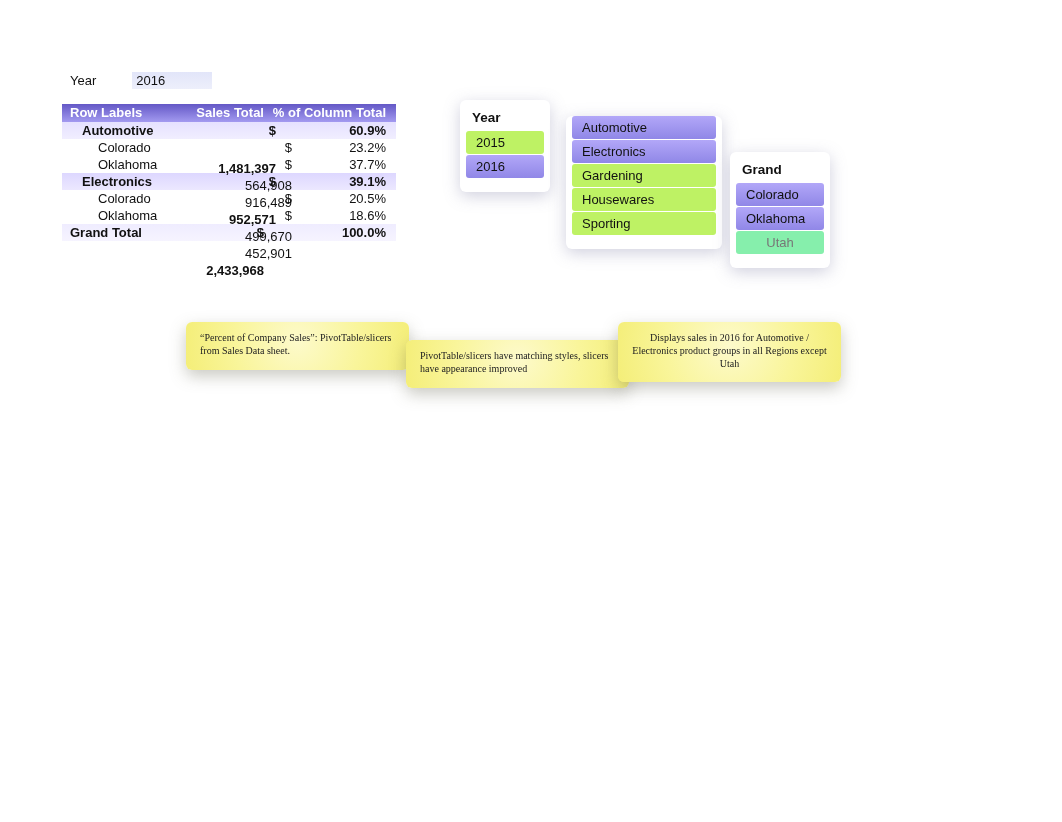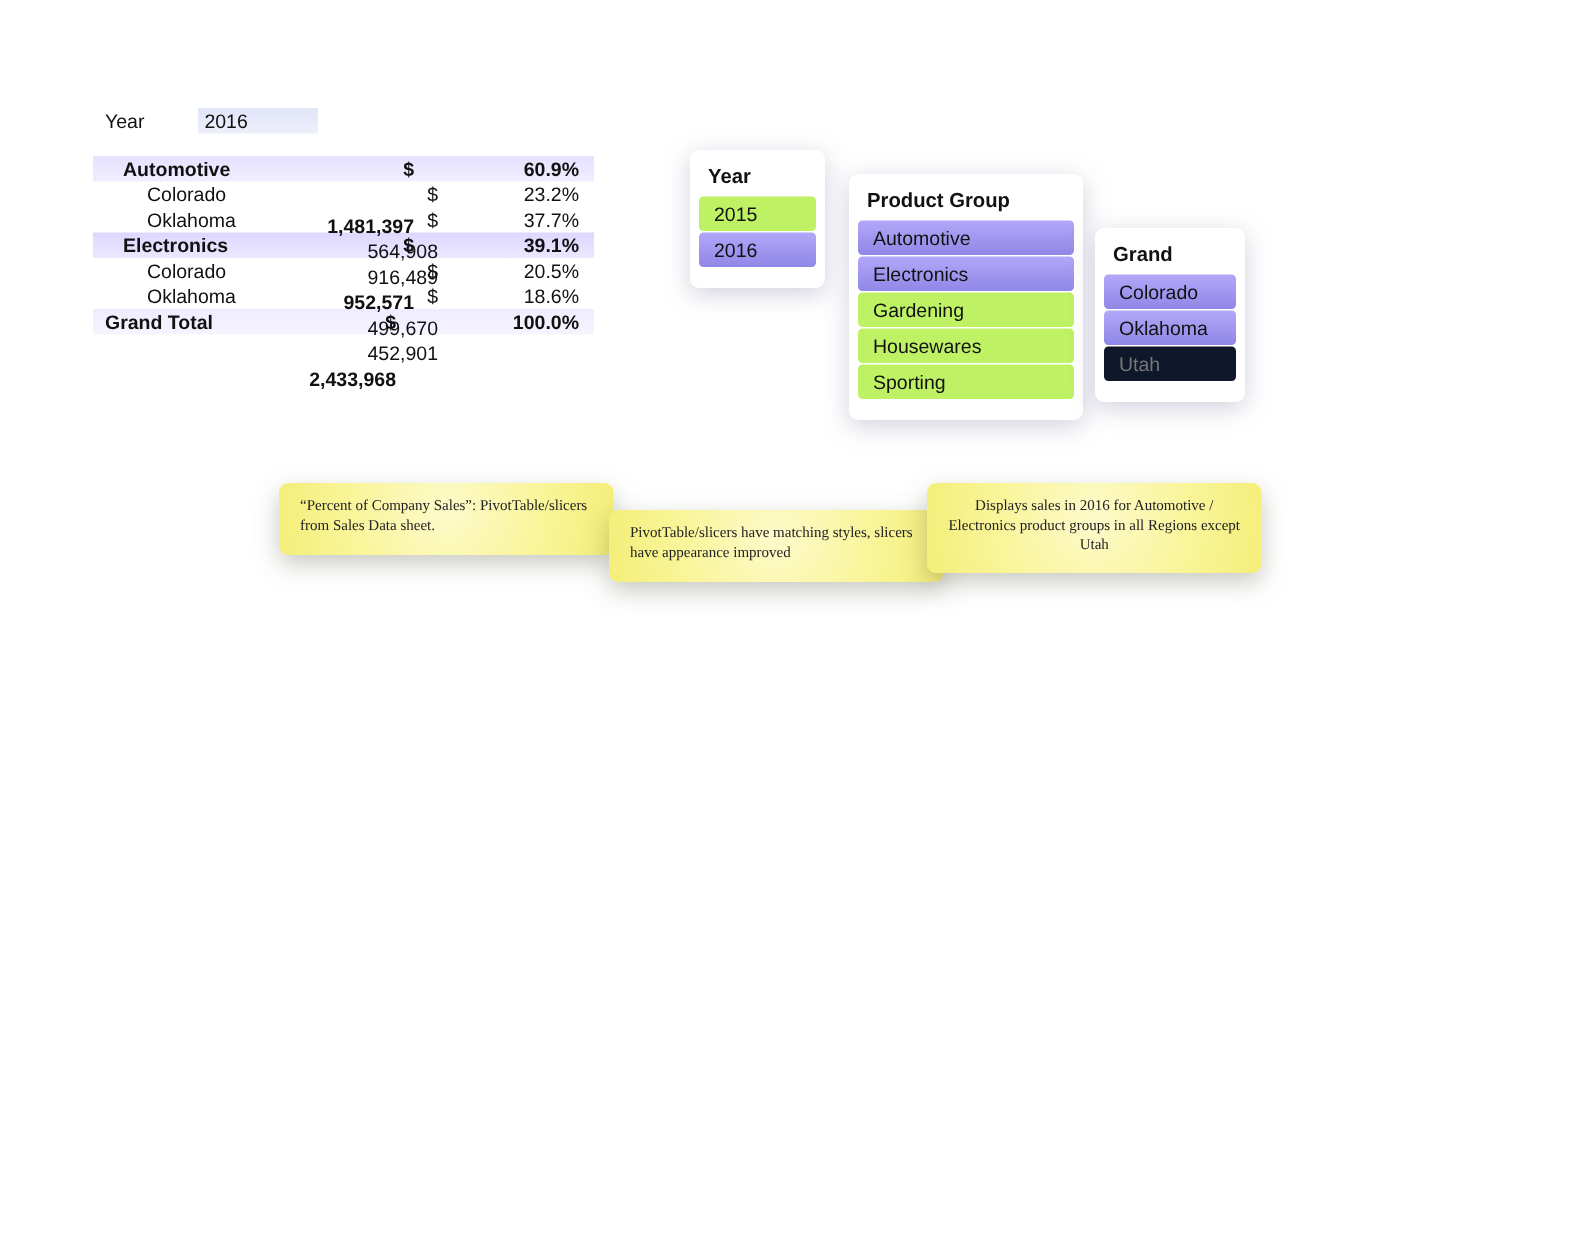--- a/index.html
+++ b/index.html
@@ -100,22 +100,23 @@
     cursor: pointer;
   }
   .slicer-item.selected {
     background: linear-gradient(#b2a7f8, #9087e7);
     color: #111;
   }
   .slicer-item.unselected {
     background: #bef264;
   }
   .slicer-item.dim {
-    background: #0f172a;
+    background: #86efac;
     color: #777;
+    text-align: center;
   }
 
   #slicer-year   { top: 100px; left: 460px; width: 90px; }
   #slicer-pg     { top: 116px; left: 566px; width: 156px; }
   #slicer-region { top: 152px; left: 730px; width: 100px; }
 
   #slicer-year   .slicer-items { padding-bottom: 6px; }
   #slicer-pg     .slicer-items { padding-bottom: 6px; }
   #slicer-region .slicer-items { padding-bottom: 6px; }
 
@@ -138,20 +139,25 @@
 </style>
 </head>
 <body>
 
 <div class="filter-row">
   <span class="filter-label">Year</span>
   <span class="filter-value">2016</span>
 </div>
 
 <div class="pivot">
+  <div class="pivot-header">
+    <span class="col-label">Row Labels</span>
+    <span class="col-sales">Sales Total</span>
+    <span class="col-pct">% of Column Total</span>
+  </div>
 
   <div class="pivot-row group">
     <span class="col-label">Automotive</span>
     <span class="col-sales">
       <span class="currency">$</span>
       <span class="amount">1,481,397</span>
     </span>
     <span class="col-pct">60.9%</span>
   </div>
   <div class="pivot-row">
@@ -208,21 +214,20 @@
 
 <div id="slicer-year" class="slicer">
   <div class="slicer-title">Year</div>
   <div class="slicer-items">
     <div class="slicer-item unselected">2015</div>
     <div class="slicer-item selected">2016</div>
   </div>
 </div>
 
 <div id="slicer-pg" class="slicer">
-  <div class="slicer-title">Product Group</div>
   <div class="slicer-items">
     <div class="slicer-item selected">Automotive</div>
     <div class="slicer-item selected">Electronics</div>
     <div class="slicer-item unselected">Gardening</div>
     <div class="slicer-item unselected">Housewares</div>
     <div class="slicer-item unselected">Sporting</div>
   </div>
 </div>
 
 <div id="slicer-region" class="slicer">

